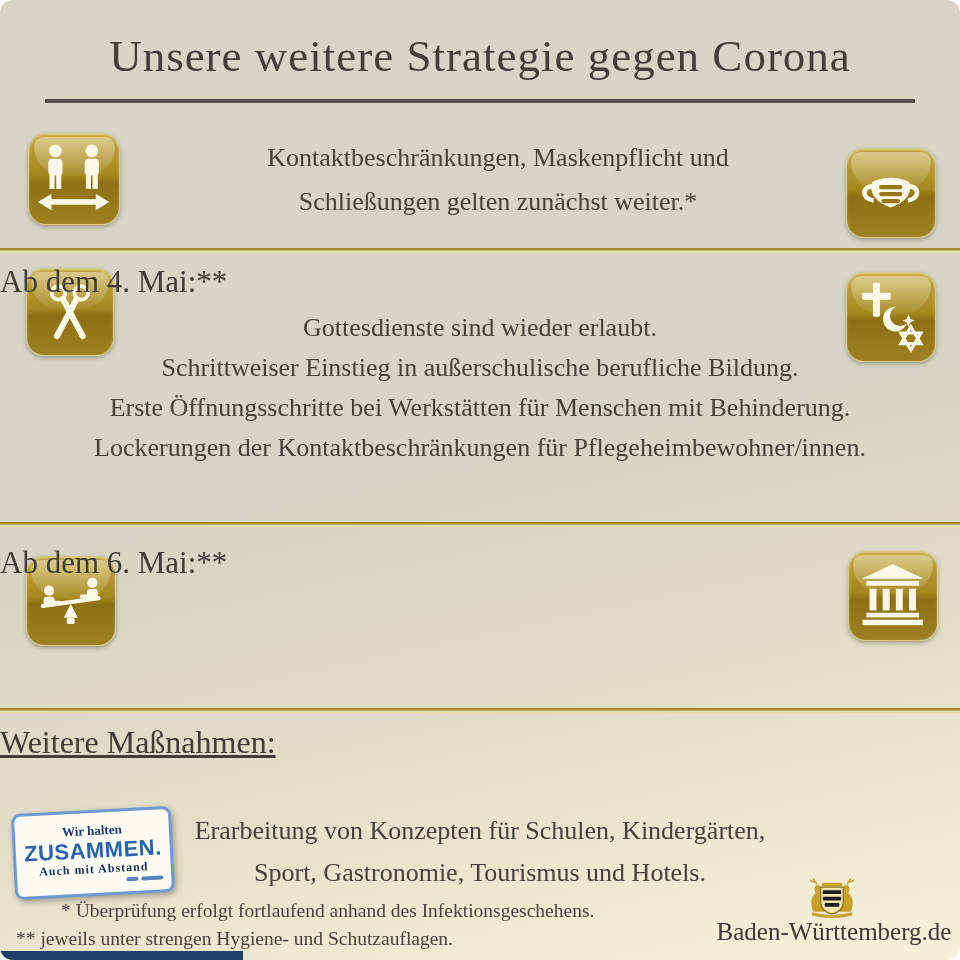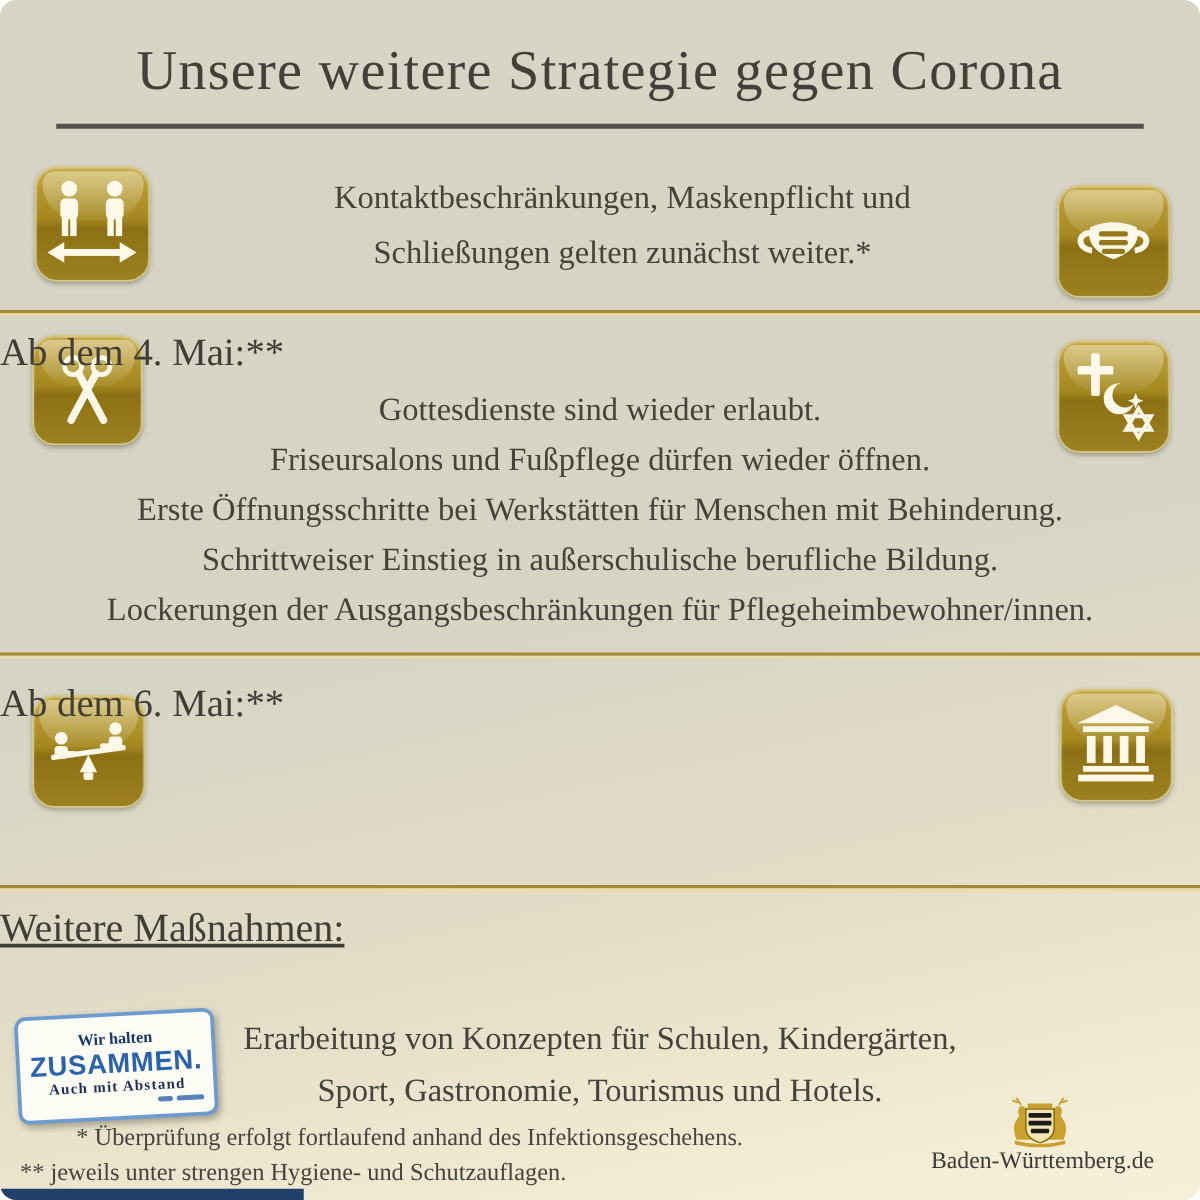--- a/index.html
+++ b/index.html
@@ -49,21 +49,21 @@
   .badge-sub { font-size:12px; font-weight:bold; color:#1c2f55; letter-spacing:1px; }
   .badge-sign { align-self:flex-end; margin:2px 8px 0 0; display:flex; gap:3px; }
   .badge-sign span { display:block; width:22px; height:4px; border-radius:2px; background:#2a63ad; opacity:.8; }
   .badge-sign span:first-child { width:12px; }
 
   .footnote { position:absolute; left:16px; font-size:19.5px; color:#46433b; }
   #footnote-1 { top:900px;margin-left:45px; } #footnote-2 { top:928px; }
 
   .crest { position:absolute; left:782px; top:874px; width:100px; height:44px; }
   .site-label { position:absolute; left:716px; top:918px; width:236px; text-align:center;
-    font-size:19px; color:#3c3a33; }
+    font-size:25px; color:#3c3a33; }
   .navy-strip { position:absolute; left:0; top:951px; width:243px; height:9px; background:#20406b; }
 </style>
 </head>
 <body>
 
 <div class="canvas">
 
   <div class="page-title">Unsere weitere Strategie gegen Corona</div>
   <div class="title-rule"></div>
 
@@ -129,24 +129,23 @@
         <polygon points="73,47 75.5,53 81,55 75.5,57 73,63 70.5,57 65,55 70.5,53"></polygon>
       </g>
       <g fill="none" stroke="#fdf8e8" stroke-width="4">
         <polygon points="76,63 89,85 63,85"></polygon>
         <polygon points="76,93 63,71 89,71"></polygon>
       </g>
     </svg>
   </div>
   <div class="sec-text" id="s2-text">
     <div class="body-line">Gottesdienste sind wieder erlaubt.</div>
-    <div class="body-line">Friseursalons und Fußpflege dürfen wieder öffnen.</div>
+    <div class="body-line">Schrittweiser Einstieg in außerschulische berufliche Bildung.</div>
     <div class="body-line">Erste Öffnungsschritte bei Werkstätten für Menschen mit Behinderung.</div>
-    <div class="body-line">Schrittweiser Einstieg in außerschulische berufliche Bildung.</div>
-    <div class="body-line">Lockerungen der Ausgangsbeschränkungen für Pflegeheimbewohner/innen.</div>
+    <div class="body-line">Lockerungen der Kontaktbeschränkungen für Pflegeheimbewohner/innen.</div>
   </div>
 
   <div class="gold-divider" id="divider-2"></div>
 
   <div class="gold-icon" id="icon-s3l">
     <svg viewBox="0 0 100 100" fill="#fdf8e8">
       <rect x="11" y="49" width="78" height="5.5" rx="2.7" transform="rotate(-8 50 52)"></rect>
       <polygon points="50,54 59,72 41,72"></polygon>
       <rect x="45" y="72" width="10" height="8" rx="2"></rect>
       <circle cx="22" cy="37" r="6.5"></circle>

